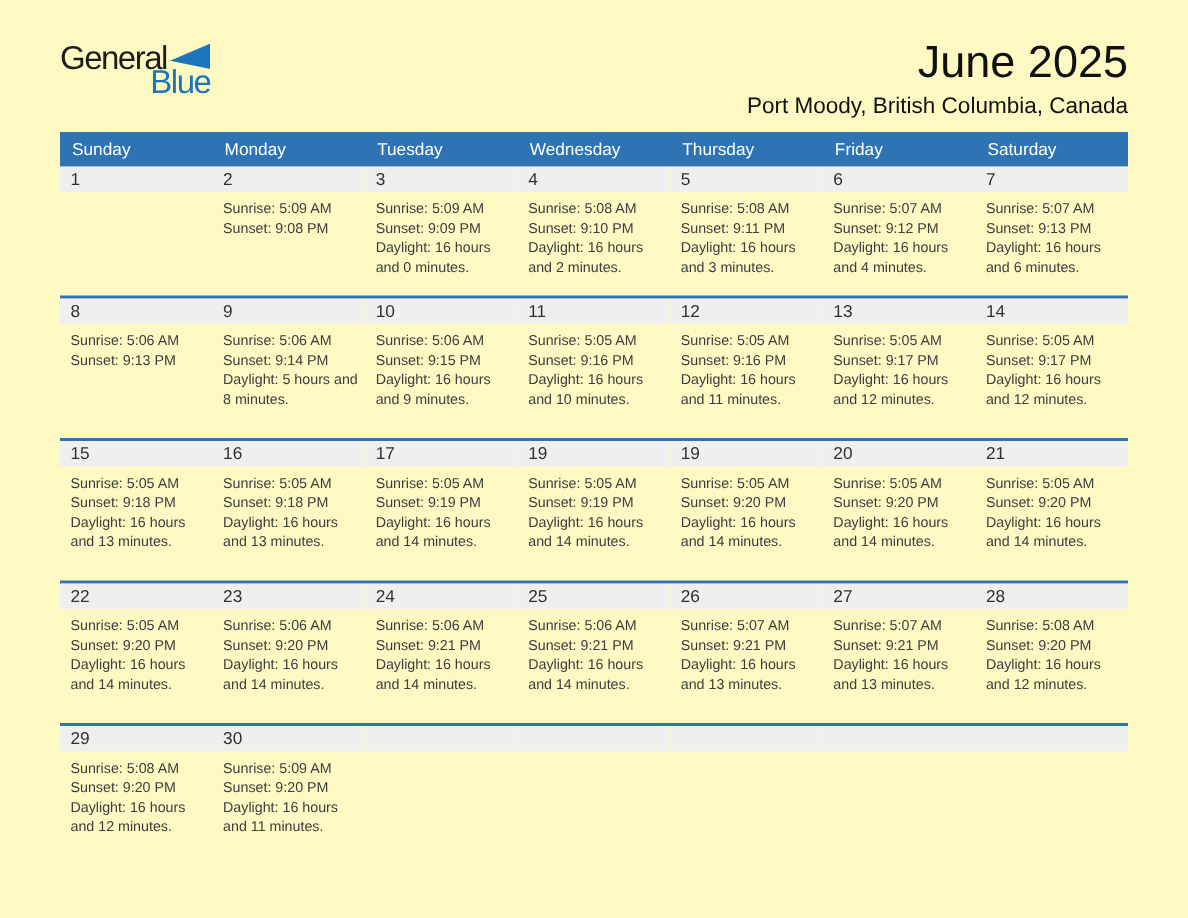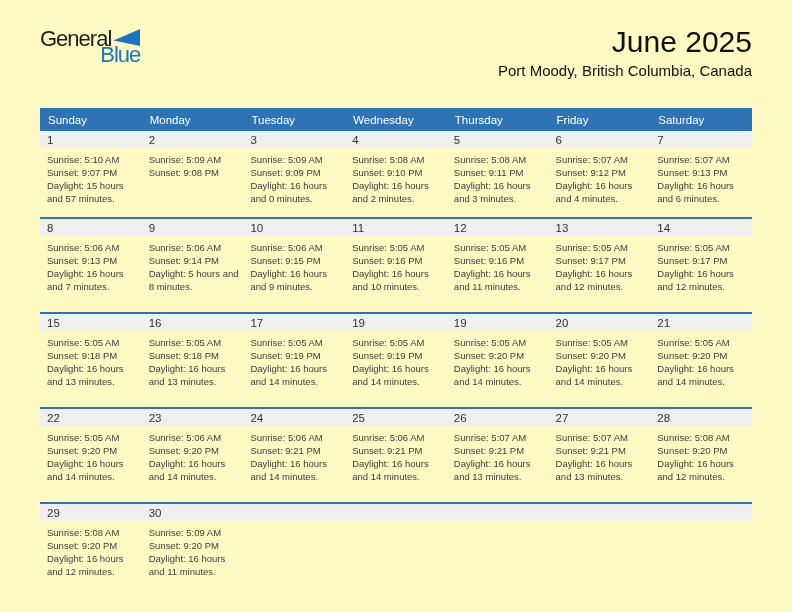--- a/index.html
+++ b/index.html
@@ -29,21 +29,21 @@
   }
   .logo-blue {
     font-size: 22px; letter-spacing: -1px; color: #1b75bc;
     text-align: right; margin-top: -6px; line-height: 22px;
   }
   .title-block { text-align: right; }
   .cal-title { font-size: 30px; line-height: 28px; font-weight: 400; color: #111111; }
   .cal-subtitle { font-size: 15px; line-height: 20px; font-weight: 400; color: #111111; margin-top: 5px; }
 
   
-  .calendar { position: absolute; left: 40px; right: 40px; top: 108px; }
+  .calendar { position: absolute; left: 40px; right: 40px; top: 88px; }
   .weekday-row {
     display: grid; grid-template-columns: repeat(7, 1fr);
     background: #2e74b5; height: 23px; align-items: center;
   }
   .weekday-cell {
     color: #ffffff; font-size: 11.5px; padding-left: 8px;
     white-space: nowrap; overflow: hidden;
   }
   .week-row {
     display: grid; grid-template-columns: repeat(7, 1fr);
@@ -91,25 +91,20 @@
       <div class="weekday-cell">Thursday</div>
       <div class="weekday-cell">Friday</div>
       <div class="weekday-cell">Saturday</div>
     </div>
     <div id="calendar-weeks">
         <div class="week-row">
           <div class="day-cell">
     <div class="day-band">
               <span class="day-number">1</span>
             </div>
-    <div class="day-info">
-      <div class="info-line"><span>Sunrise:</span> <span>5:10 AM</span></div>
-      <div class="info-line"><span>Sunset:</span> <span>9:07 PM</span></div>
-      <div class="info-line"><span>Daylight:</span> <span>15 hours and 57 minutes.</span></div>
-    </div>
   </div>
           <div class="day-cell">
     <div class="day-band">
               <span class="day-number">2</span>
             </div>
     <div class="day-info">
       <div class="info-line"><span>Sunrise:</span> <span>5:09 AM</span></div>
       <div class="info-line"><span>Sunset:</span> <span>9:08 PM</span></div>
     </div>
   </div>
@@ -165,21 +160,20 @@
   </div>
         </div>
         <div class="week-row">
           <div class="day-cell">
     <div class="day-band">
               <span class="day-number">8</span>
             </div>
     <div class="day-info">
       <div class="info-line"><span>Sunrise:</span> <span>5:06 AM</span></div>
       <div class="info-line"><span>Sunset:</span> <span>9:13 PM</span></div>
-      <div class="info-line"><span>Daylight:</span> <span>16 hours and 7 minutes.</span></div>
     </div>
   </div>
           <div class="day-cell">
     <div class="day-band">
               <span class="day-number">9</span>
             </div>
     <div class="day-info">
       <div class="info-line"><span>Sunrise:</span> <span>5:06 AM</span></div>
       <div class="info-line"><span>Sunset:</span> <span>9:14 PM</span></div>
       <div class="info-line"><span>Daylight:</span> <span>5 hours and 8 minutes.</span></div>

